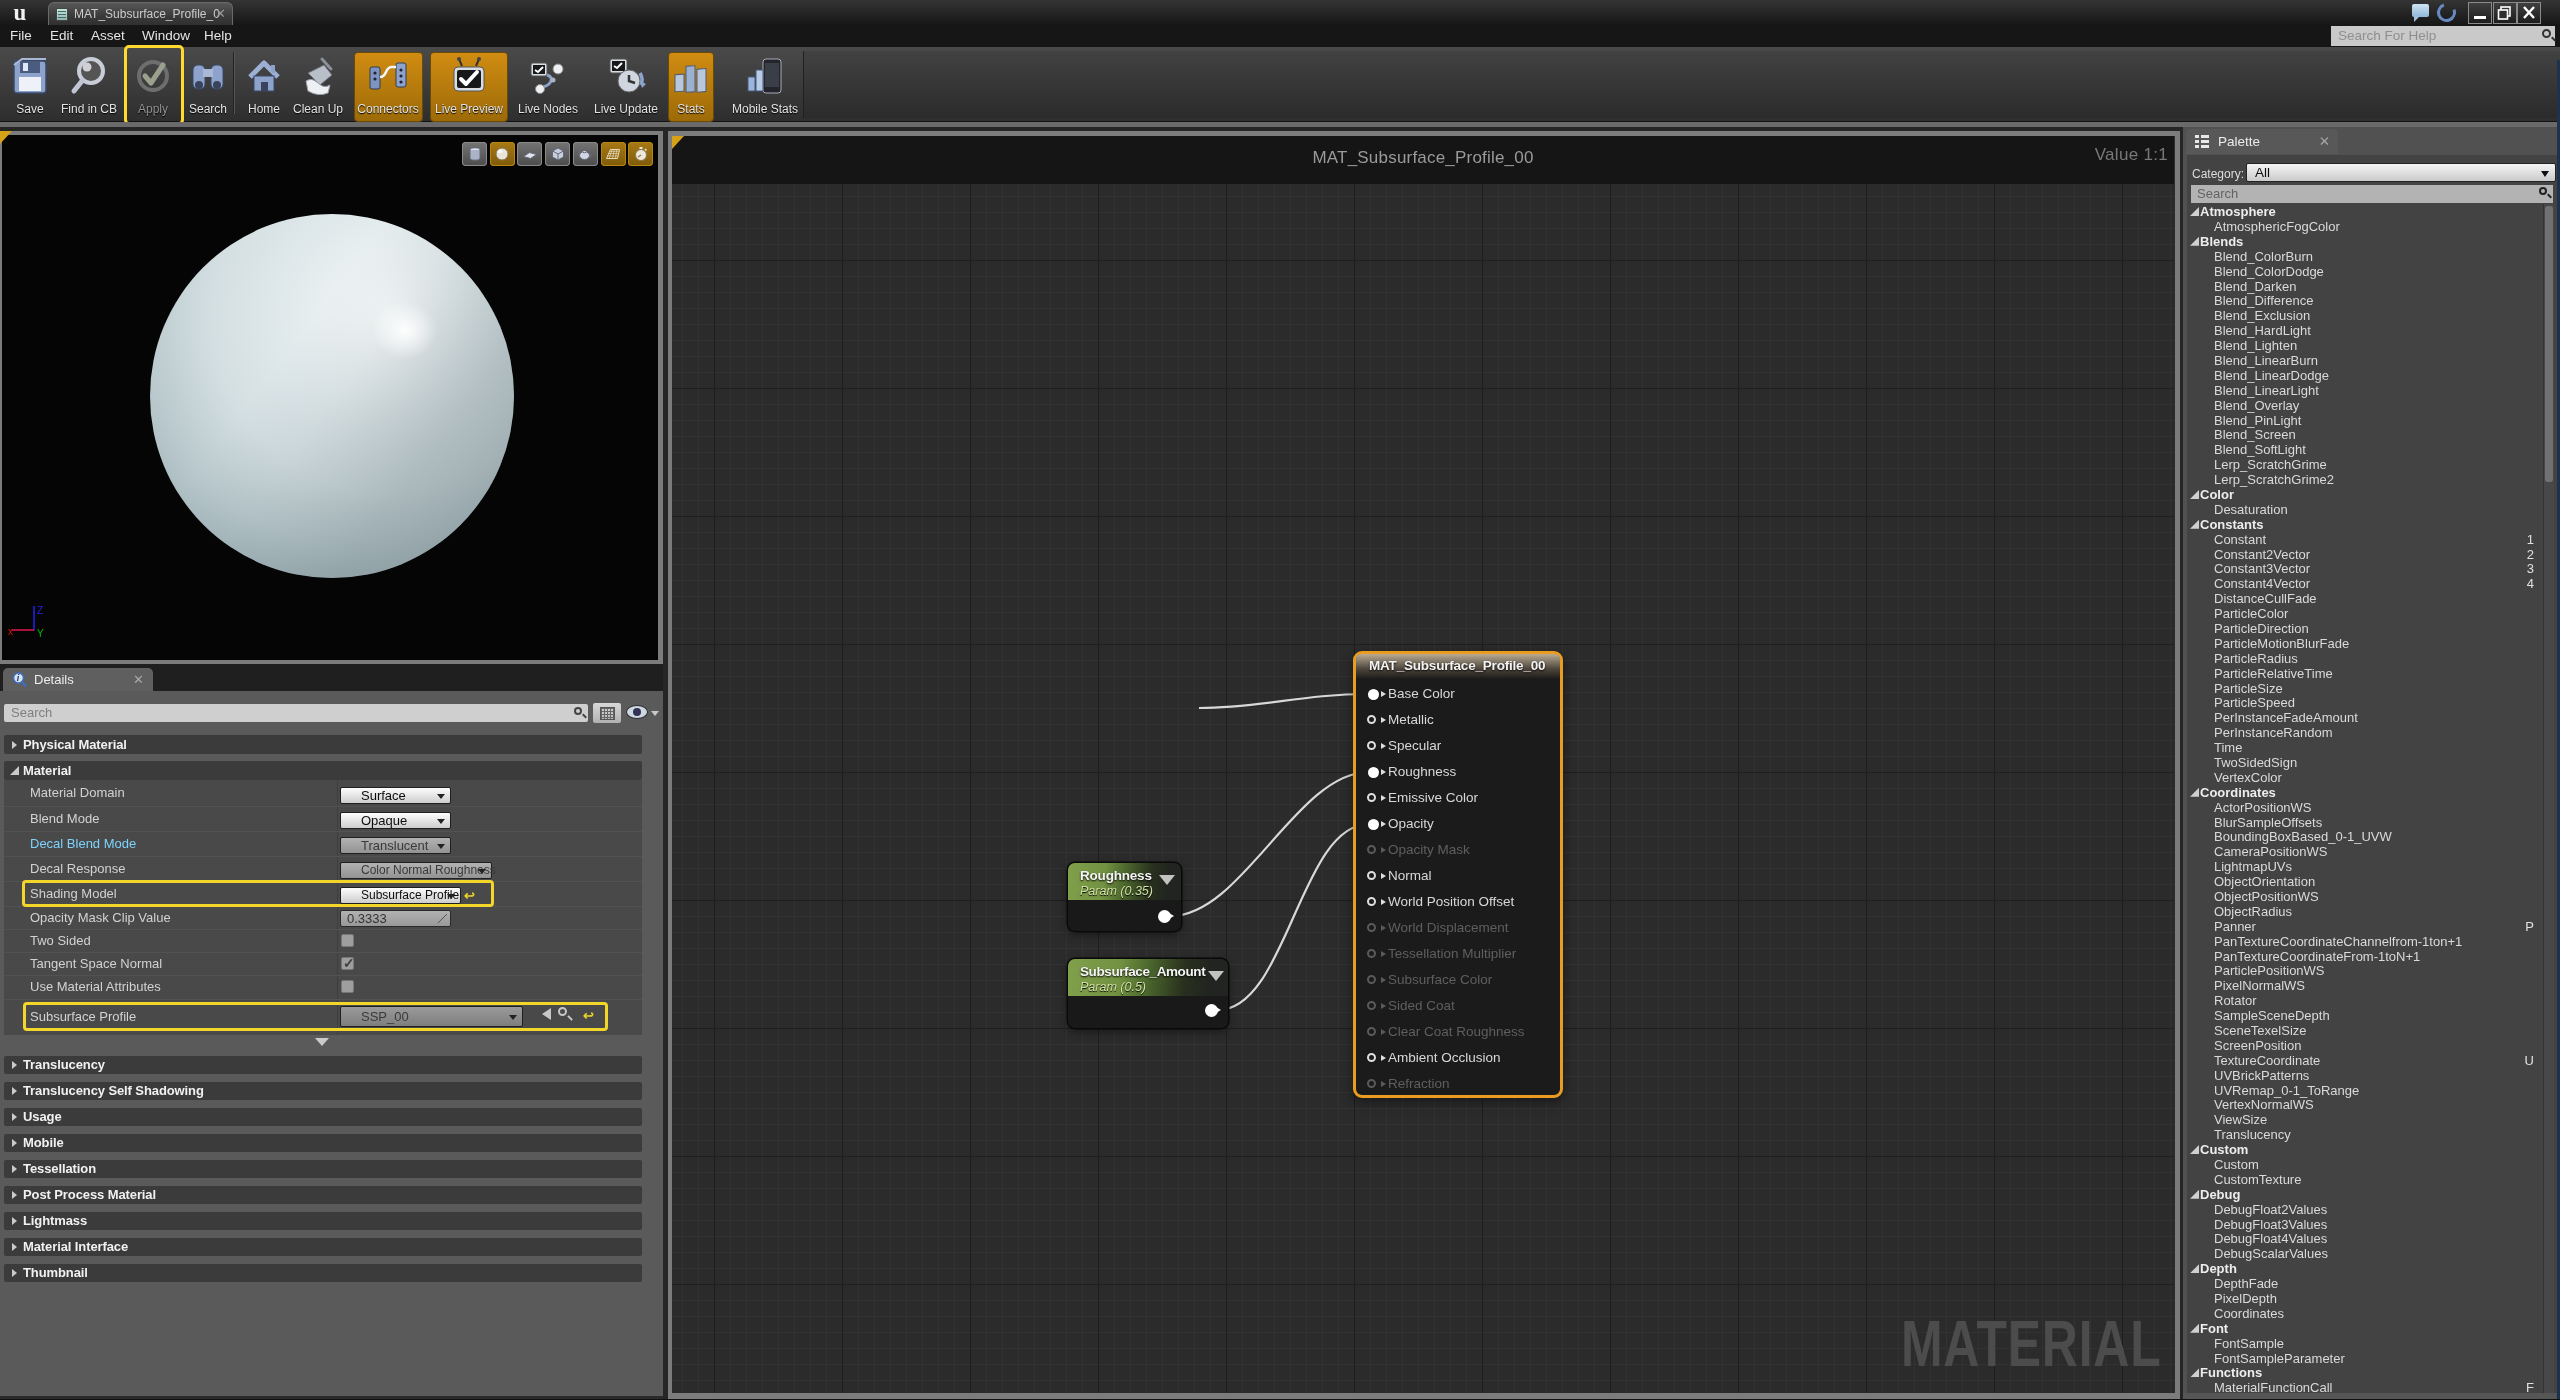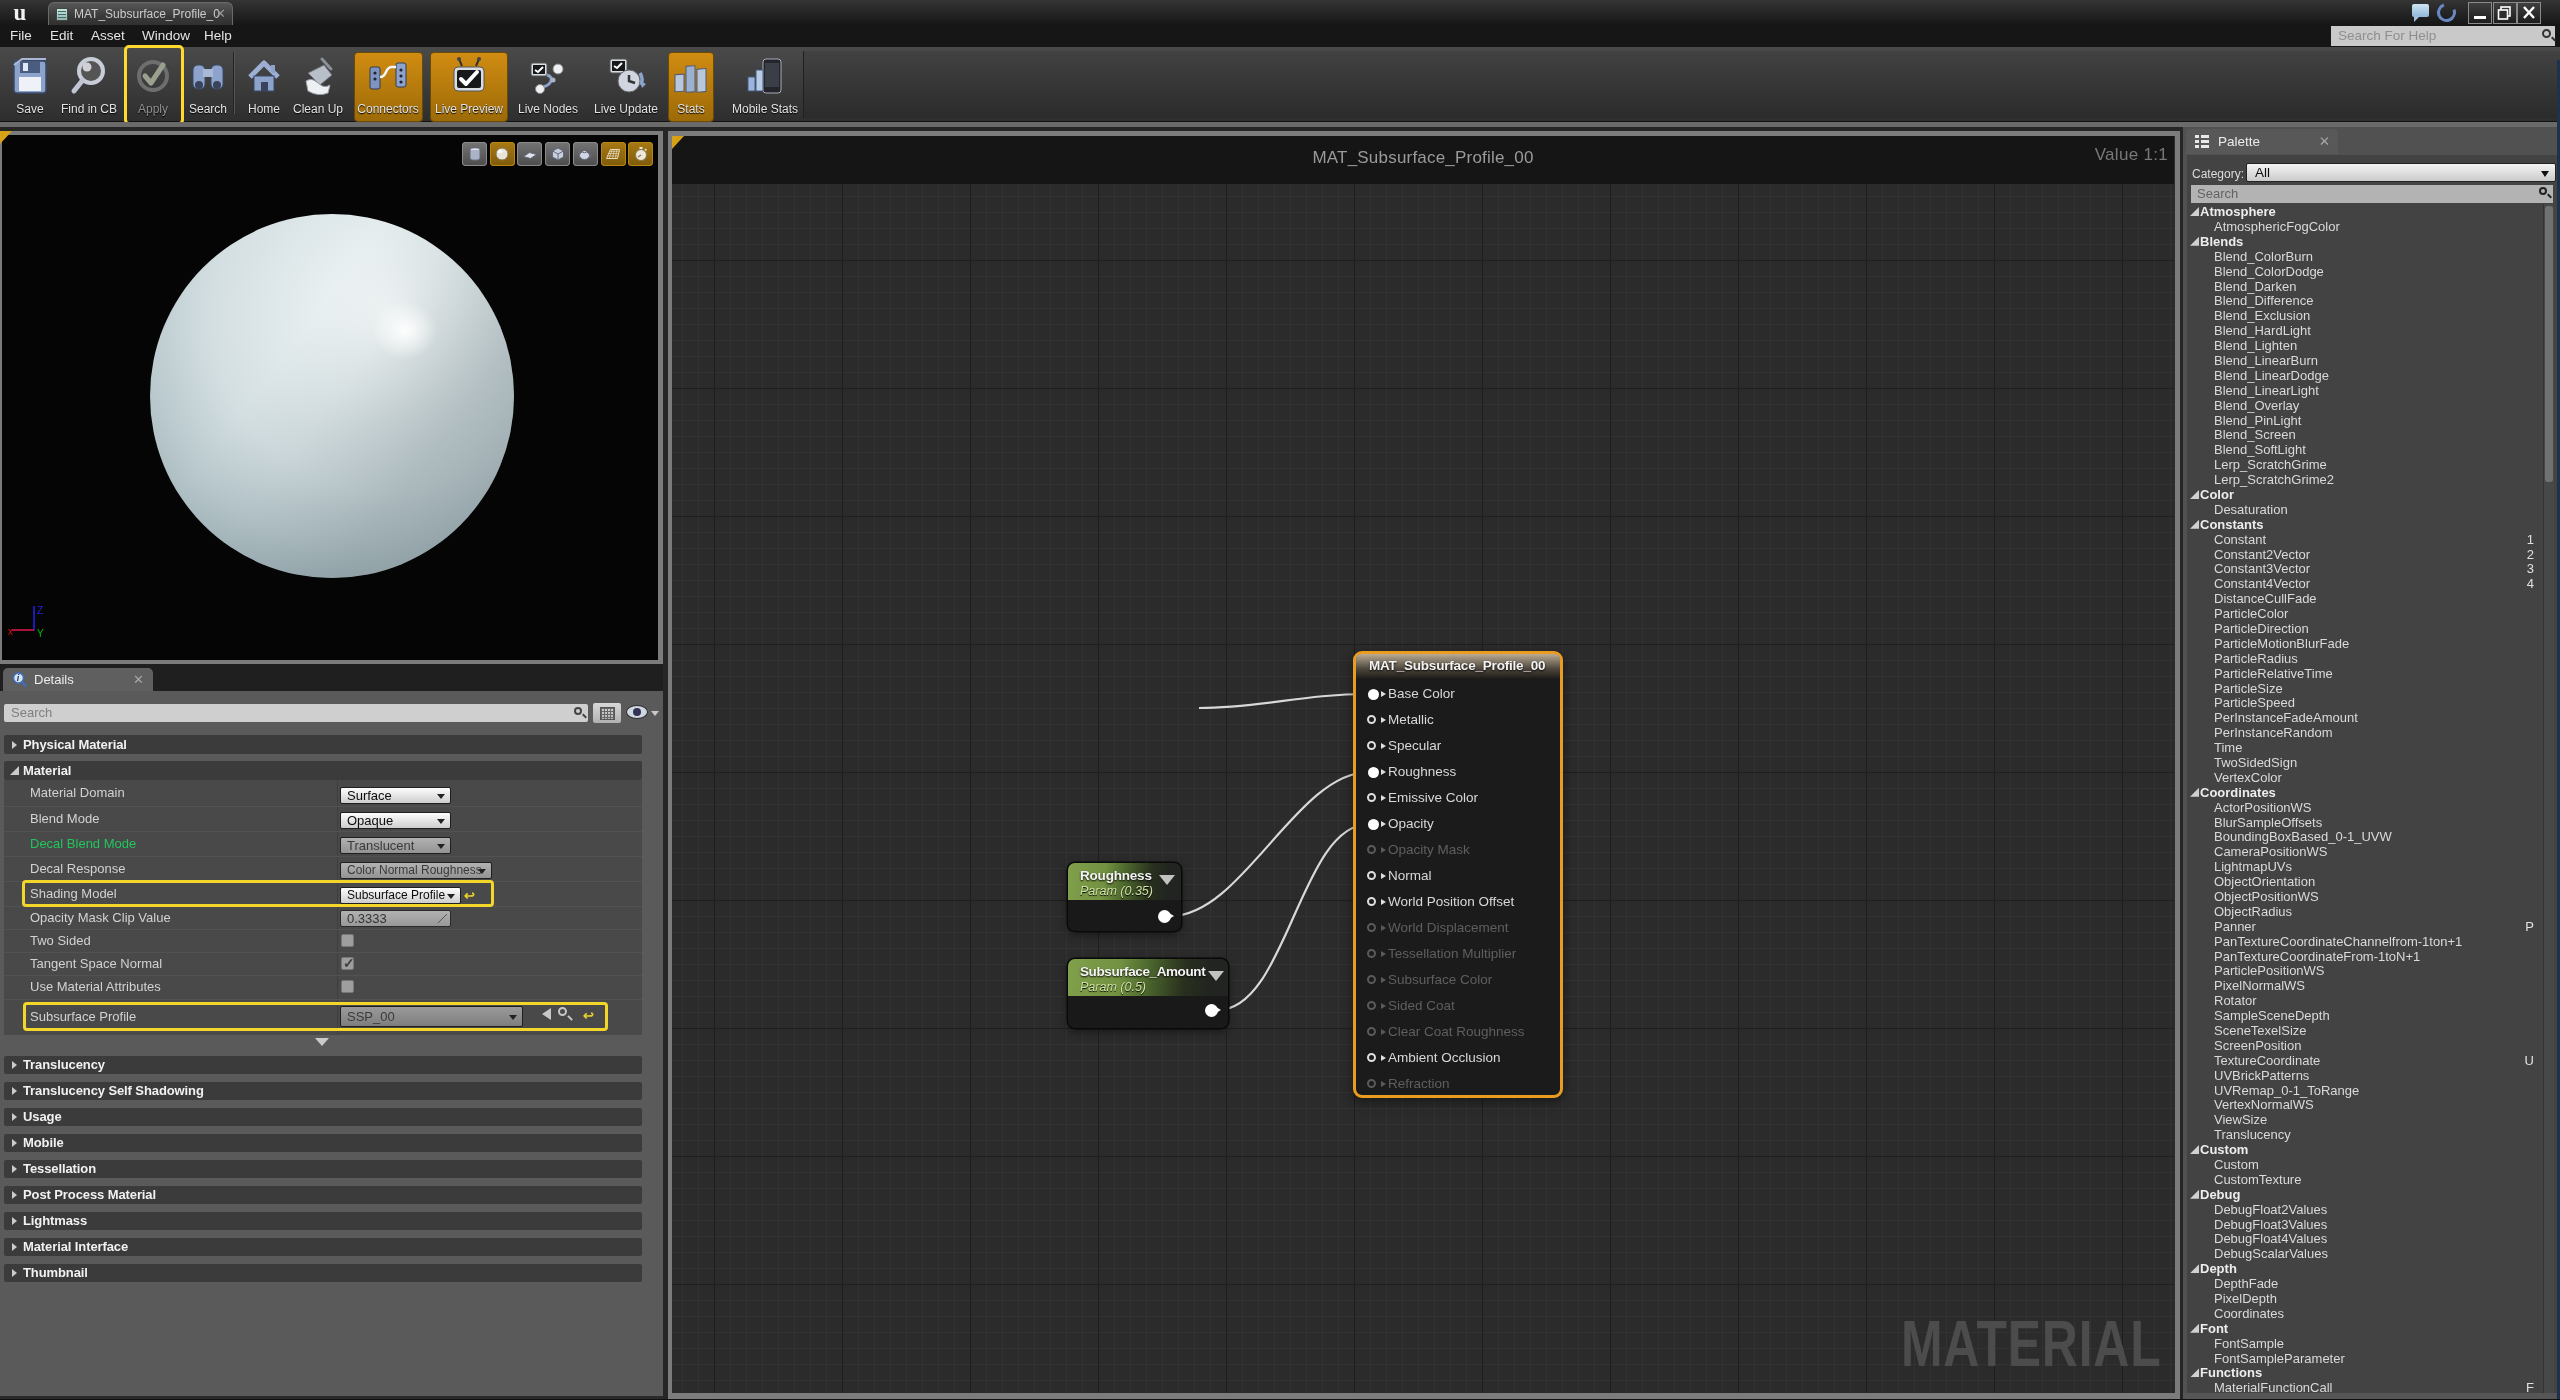--- a/index.html
+++ b/index.html
@@ -61,21 +61,21 @@
 #deyec{position:absolute;left:651px;top:711px;width:0;height:0;border:4px solid transparent;border-top:5px solid #c8c8c8}
 .dhead{position:absolute;left:4px;width:638px;height:19px;background:#3b3b3b;border-radius:2px;color:#f1f1f1;font-size:13px;line-height:19px}
 .dhead b{position:absolute;left:19px;letter-spacing:-0.1px}
 .dtri{position:absolute;left:8px;top:6px;width:0;height:0;border:4px solid transparent;border-left:5px solid #cacaca}
 .dtriO{position:absolute;left:6px;top:5px;width:9px;height:9px;background:#cacaca;clip-path:polygon(100% 0,100% 100%,0 100%)}
 .dsec{position:absolute;left:4px;width:638px;height:18px;background:#3b3b3b;border-radius:2px;color:#f1f1f1;font-size:13px;line-height:18px}
 .dsec b{position:absolute;left:19px;letter-spacing:-0.1px}
 .dsec .dtri{top:5px}
 #drows{position:absolute;left:4px;top:780px;width:638px;height:255px;background:#494949}
 #drows .vline{position:absolute;left:333px;top:0;width:1px;height:100%;background:#3e3e3e}
-.combo{position:absolute;left:340px;height:17px;background:linear-gradient(#fdfdfd,#cdcdcd);border:1px solid #1f1f1f;border-radius:2px;color:#0c0c0c;font-size:13px;line-height:15px;padding-left:6px;white-space:nowrap}
+.combo{position:absolute;left:340px;height:17px;background:linear-gradient(#fdfdfd,#cdcdcd);border:1px solid #1f1f1f;border-radius:2px;color:#0c0c0c;font-size:13px;line-height:15px;padding-left:20px;white-space:nowrap}
 .combo.gray{background:linear-gradient(#b2b2b2,#939393);color:#3a3a3a}
 .combo .car{position:absolute;right:5px;top:6px;width:0;height:0;border:4px solid transparent;border-top:5px solid #222}
 .nfield{position:absolute;left:340px;height:17px;background:linear-gradient(#b2b2b2,#989898);border:1px solid #2a2a2a;border-radius:2px;color:#333;font-size:13px;line-height:15px;padding-left:6px}
 .nfield .dg{position:absolute;right:3px;top:3px;width:9px;height:9px;background:linear-gradient(135deg,transparent 45%,#555 45% 55%,transparent 55%)}
 .chk{position:absolute;left:341px;width:13px;height:13px;background:#9e9e9e;border-radius:2px;border:1px solid #777}
 .chk.on:before{content:"\2713";position:absolute;left:1px;top:-3px;color:#3f3f3f;font-size:14px;font-weight:bold}
 .ybox{position:absolute;border:3px solid #f3d62a;border-radius:4px}
 .resetarrow{position:absolute;width:14px;height:12px;color:#e8d22a;font-size:13px;font-weight:bold;line-height:12px}
 
 #graph{position:absolute;left:664px;top:131px;width:1516px;height:1268px;border:5px solid #7c7c7c;border-left-width:8px;border-bottom-width:6px;background:#2b2b2b}
@@ -390,21 +390,21 @@
 <div class="abs" style="left:4px;top:831px;width:638px;height:1px;background:#525252"></div>
 <div class="abs" style="left:4px;top:856px;width:638px;height:1px;background:#525252"></div>
 <div class="abs" style="left:4px;top:881px;width:638px;height:1px;background:#525252"></div>
 <div class="abs" style="left:4px;top:906px;width:638px;height:1px;background:#525252"></div>
 <div class="abs" style="left:4px;top:929px;width:638px;height:1px;background:#525252"></div>
 <div class="abs" style="left:4px;top:952px;width:638px;height:1px;background:#525252"></div>
 <div class="abs" style="left:4px;top:975px;width:638px;height:1px;background:#525252"></div>
 <div class="abs" style="left:4px;top:999px;width:638px;height:1px;background:#525252"></div>
 <div class="abs" style="left:30px;top:785.0px;color:#d2d2d2;font-size:13px;white-space:nowrap">Material Domain</div>
 <div class="abs" style="left:30px;top:810.5px;color:#d2d2d2;font-size:13px;white-space:nowrap">Blend Mode</div>
-<div class="abs" style="left:30px;top:835.5px;color:#22c55e;font-size:13px;white-space:nowrap">Decal Blend Mode</div>
+<div class="abs" style="left:30px;top:835.5px;color:#7dd3fc;font-size:13px;white-space:nowrap">Decal Blend Mode</div>
 <div class="abs" style="left:30px;top:860.5px;color:#d2d2d2;font-size:13px;white-space:nowrap">Decal Response</div>
 <div class="abs" style="left:30px;top:885.5px;color:#d2d2d2;font-size:13px;white-space:nowrap">Shading Model</div>
 <div class="abs" style="left:30px;top:909.5px;color:#d2d2d2;font-size:13px;white-space:nowrap">Opacity Mask Clip Value</div>
 <div class="abs" style="left:30px;top:932.5px;color:#d2d2d2;font-size:13px;white-space:nowrap">Two Sided</div>
 <div class="abs" style="left:30px;top:955.5px;color:#d2d2d2;font-size:13px;white-space:nowrap">Tangent Space Normal</div>
 <div class="abs" style="left:30px;top:979.0px;color:#d2d2d2;font-size:13px;white-space:nowrap">Use Material Attributes</div>
 <div class="abs" style="left:30px;top:1009.0px;color:#d2d2d2;font-size:13px;white-space:nowrap">Subsurface Profile</div>
 <div class="combo" style="top:787px;width:111px">Surface<span class="car"></span></div>
 <div class="combo" style="top:812px;width:111px">Opaque<span class="car"></span></div>
 <div class="combo gray" style="top:837px;width:111px">Translucent<span class="car"></span></div>

